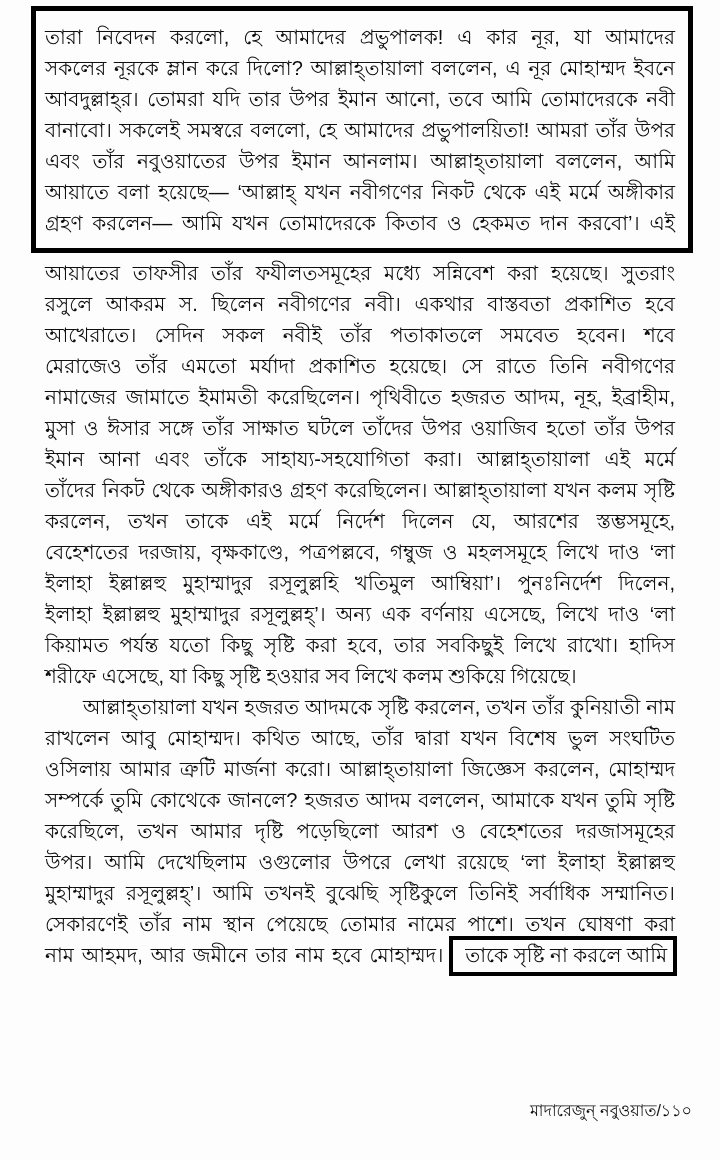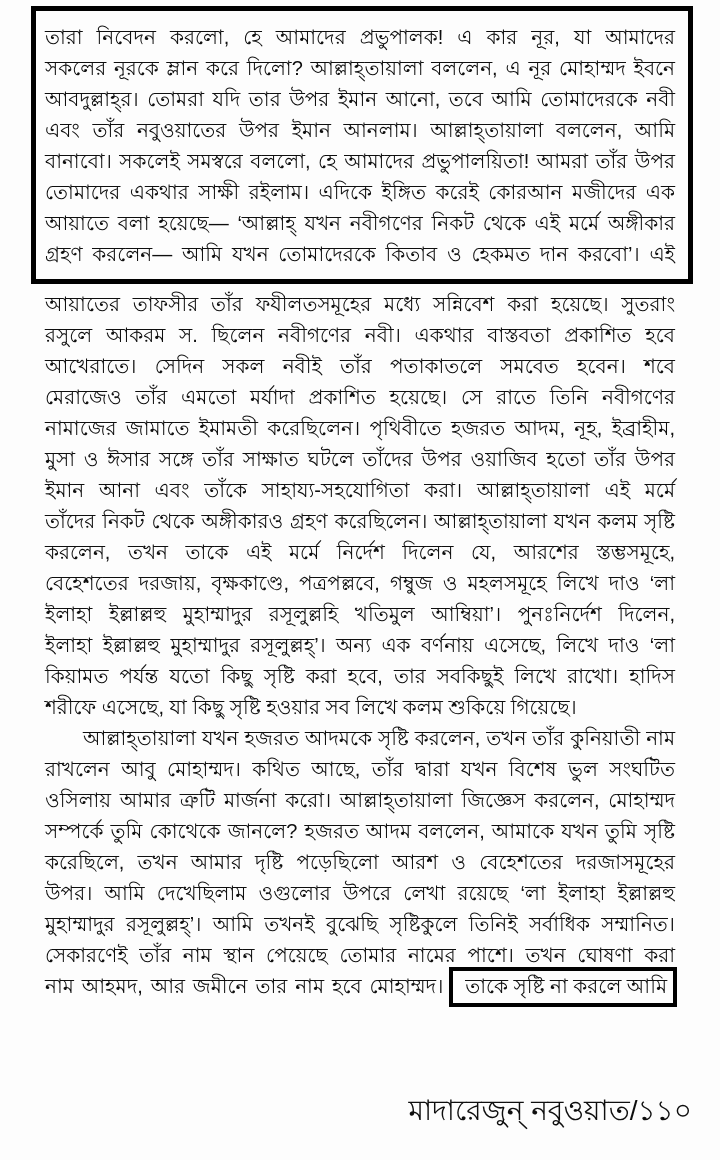--- a/index.html
+++ b/index.html
@@ -52,38 +52,37 @@
     border: 4px solid var(--box-border);
     padding: 0 6px 2px 12px;
     margin: -4px -2px;
     line-height: 30px;
     white-space: nowrap;
   }
   .footer {
     position: absolute;
     top: 1096px;
     right: 28px;
-    font-size: 28px;
+    font-size: 16px;
     line-height: 30px;
     text-align: right;
   }
 </style>
 </head>
 <body>
 
 <div class="page">
   <div class="text-column">
 
     <div class="boxed-block">
       <div class="line">তারা নিবেদন করলো, হে আমাদের প্রভুপালক! এ কার নূর, যা আমাদের</div>
       <div class="line">সকলের নূরকে ম্লান করে দিলো? আল্লাহ্‌তায়ালা বললেন, এ নূর মোহাম্মদ ইবনে</div>
       <div class="line">আবদুল্লাহ্‌র। তোমরা যদি তার উপর ইমান আনো, তবে আমি তোমাদেরকে নবী</div>
+      <div class="line">বানাবো। সকলেই সমস্বরে বললো, হে আমাদের প্রভুপালয়িতা! আমরা তাঁর উপর</div>
       <div class="line">এবং তাঁর নবুওয়াতের উপর ইমান আনলাম। আল্লাহ্‌তায়ালা বললেন, আমি</div>
-      <div class="line">বানাবো। সকলেই সমস্বরে বললো, হে আমাদের প্রভুপালয়িতা! আমরা তাঁর উপর</div>
-      <div class="line">তোমাদের একথার সাক্ষী রইলাম। এদিকে ইঙ্গিত করেই কোরআন মজীদের এক</div>
       <div class="line">আয়াতে বলা হয়েছে— ‘আল্লাহ্‌ যখন নবীগণের নিকট থেকে এই মর্মে অঙ্গীকার</div>
       <div class="line">গ্রহণ করলেন— আমি যখন তোমাদেরকে কিতাব ও হেকমত দান করবো’। এই</div>
     </div>
 
     <div class="line">আয়াতের তাফসীর তাঁর ফযীলতসমূহের মধ্যে সন্নিবেশ করা হয়েছে। সুতরাং</div>
     <div class="line">রসুলে আকরম স. ছিলেন নবীগণের নবী। একথার বাস্তবতা প্রকাশিত হবে</div>
     <div class="line">আখেরাতে। সেদিন সকল নবীই তাঁর পতাকাতলে সমবেত হবেন। শবে</div>
     <div class="line">মেরাজেও তাঁর এমতো মর্যাদা প্রকাশিত হয়েছে। সে রাতে তিনি নবীগণের</div>
     <div class="line">নামাজের জামাতে ইমামতী করেছিলেন। পৃথিবীতে হজরত আদম, নূহ, ইব্রাহীম,</div>
     <div class="line">মুসা ও ঈসার সঙ্গে তাঁর সাক্ষাত ঘটলে তাঁদের উপর ওয়াজিব হতো তাঁর উপর</div>

